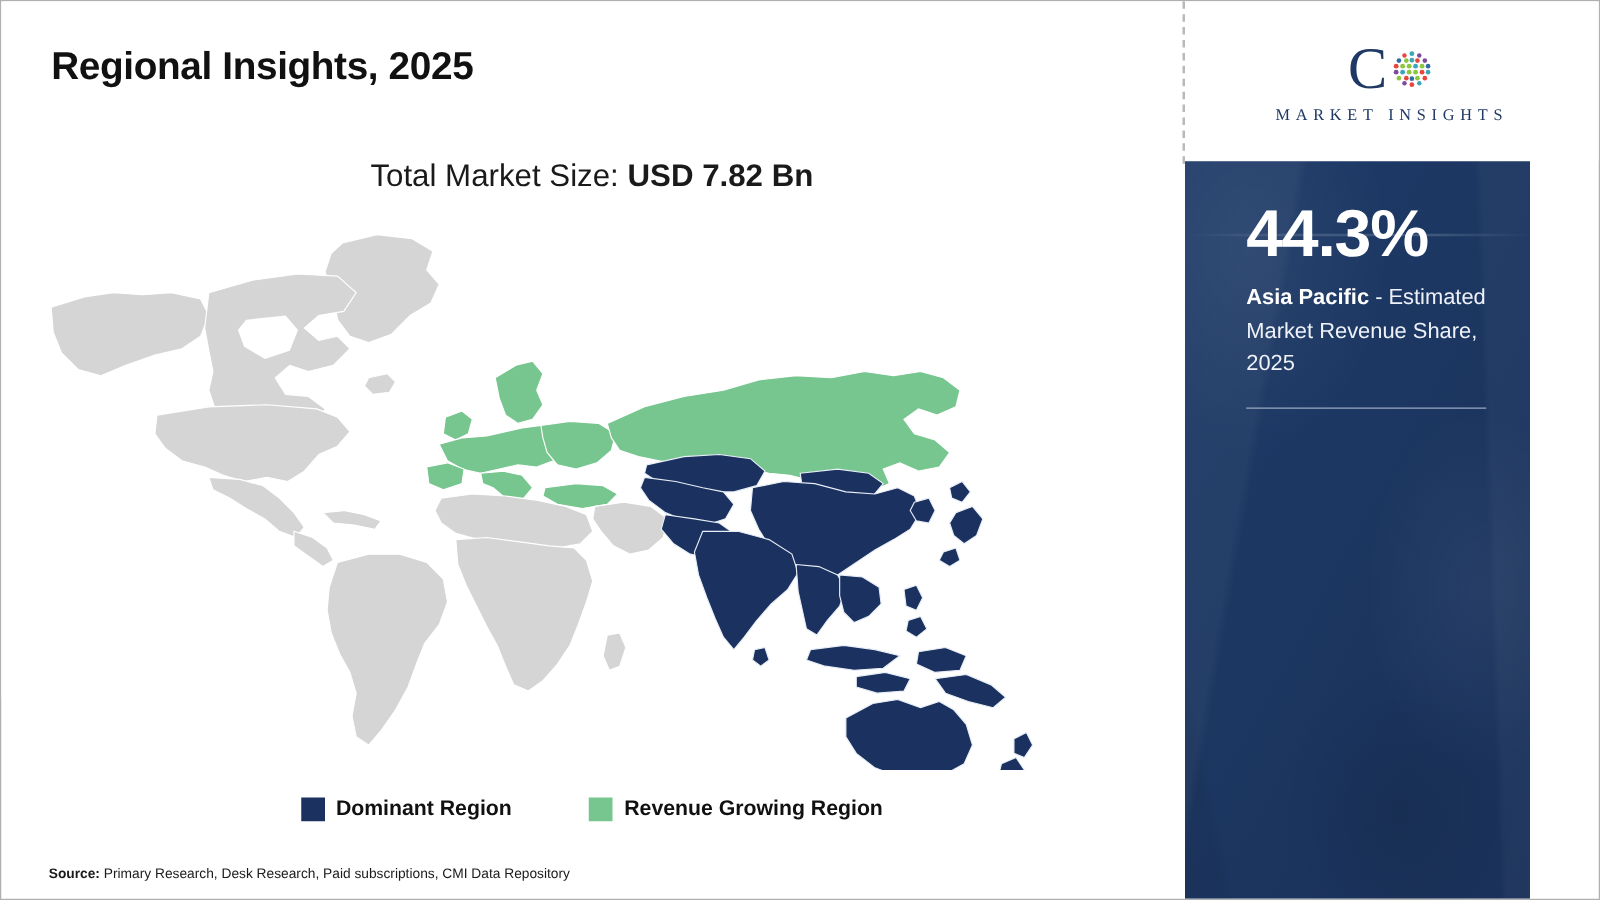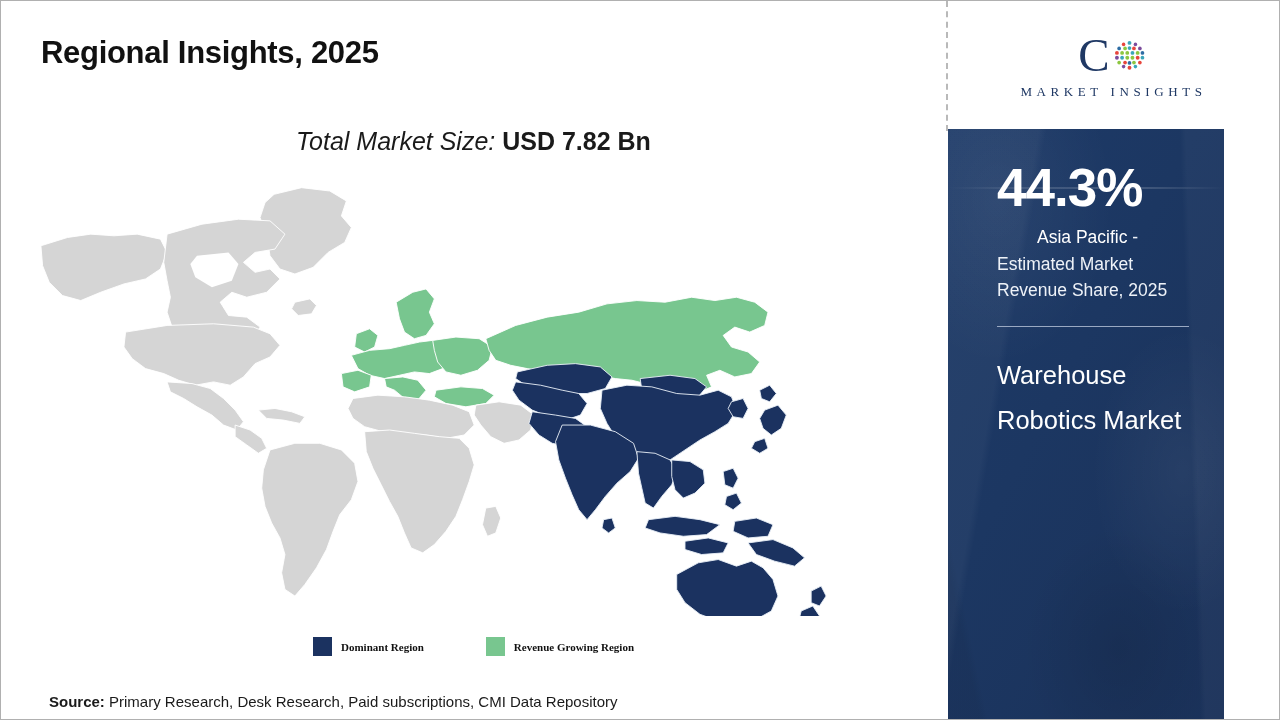--- a/index.html
+++ b/index.html
@@ -30,21 +30,21 @@
     letter-spacing:-0.3px;
     white-space:nowrap;
   }
 
   #market-size-line {
     position:absolute; left:0; top:126px;
     width:945px; text-align:center;
     font-size:25px; color:#1a1a1a;
     white-space:nowrap;
   }
-  #market-size-line .label { font-weight:400;font-style:italic; }
+  #market-size-line .label { font-weight:400; }
   #market-size-line .value { font-weight:bold; }
 
   
   #map-wrap {
     position:absolute; left:20px; top:175px;
     width:830px; height:440px;
   }
   #map-wrap svg { width:100%; height:100%; display:block; }
   .land      { fill:#d5d5d5; stroke:#ffffff; stroke-width:1.1; }
   .land-nav  { fill:#1b3260; stroke:#e8eef6; stroke-width:1.1; }
@@ -53,29 +53,28 @@
   
   #legend {
     position:absolute; left:0; top:636px;
     width:945px;
     display:flex; justify-content:center; align-items:center;
     gap:62px;
   }
   .legend-item { display:flex; align-items:center; gap:9px; }
   .legend-swatch { width:19px; height:19px; display:block; }
   .legend-label {
-    font-size:11px; font-weight:bold; color:#111111;
-    white-space:nowrap;
-    font-family:Liberation Serif, serif;
+    font-size:17px; font-weight:bold; color:#111111;
+    white-space:nowrap;
   }
 
   
   #source-line {
-    position:absolute; left:48px; top:692px;
-    font-size:15px; color:#1a1a1a;
+    position:absolute; left:38px; top:692px;
+    font-size:11px; color:#1a1a1a;
     white-space:nowrap;
   }
   #source-line .src-label { font-weight:bold; }
 
   
   #dashed-divider {
     position:absolute; left:945px; top:0;
     width:0; height:130px;
     border-left:2px dashed #b9b9b9;
   }
@@ -146,21 +145,21 @@
     font-size:53px; font-weight:bold; color:#ffffff;
     line-height:1.02;
     letter-spacing:-1px;
   }
   #stat-desc {
     margin-top:9px;
     font-size:17.5px; color:#eef2f8;
     line-height:1.52;
     max-width:235px;
   }
-  #stat-desc .region { font-weight:normal; color:#ffffff;margin-left:40px; }
+  #stat-desc .region { font-weight:bold; color:#ffffff; }
 
   #stat-rule {
     margin-top:22px;
     width:192px; height:1px;
     background:#9aa9c2;
   }
 
   #market-name {
     margin-top:26px;
     font-size:25.5px; color:#ffffff;
@@ -300,17 +299,16 @@
   <div id="stat-panel">
     <div id="panel-ghost"></div>
     <div id="panel-streak"></div>
 
     <div id="stat-inner">
       <div id="stat-value">44.3%</div>
       <div id="stat-desc">
         <span class="region">Asia Pacific</span><span> - Estimated Market Revenue Share, 2025</span>
       </div>
       <div id="stat-rule"></div>
-      <div id="market-name">Warehouse Robotics Market</div>
     </div>
   </div>
 
 </div>
 
 </body></html>

